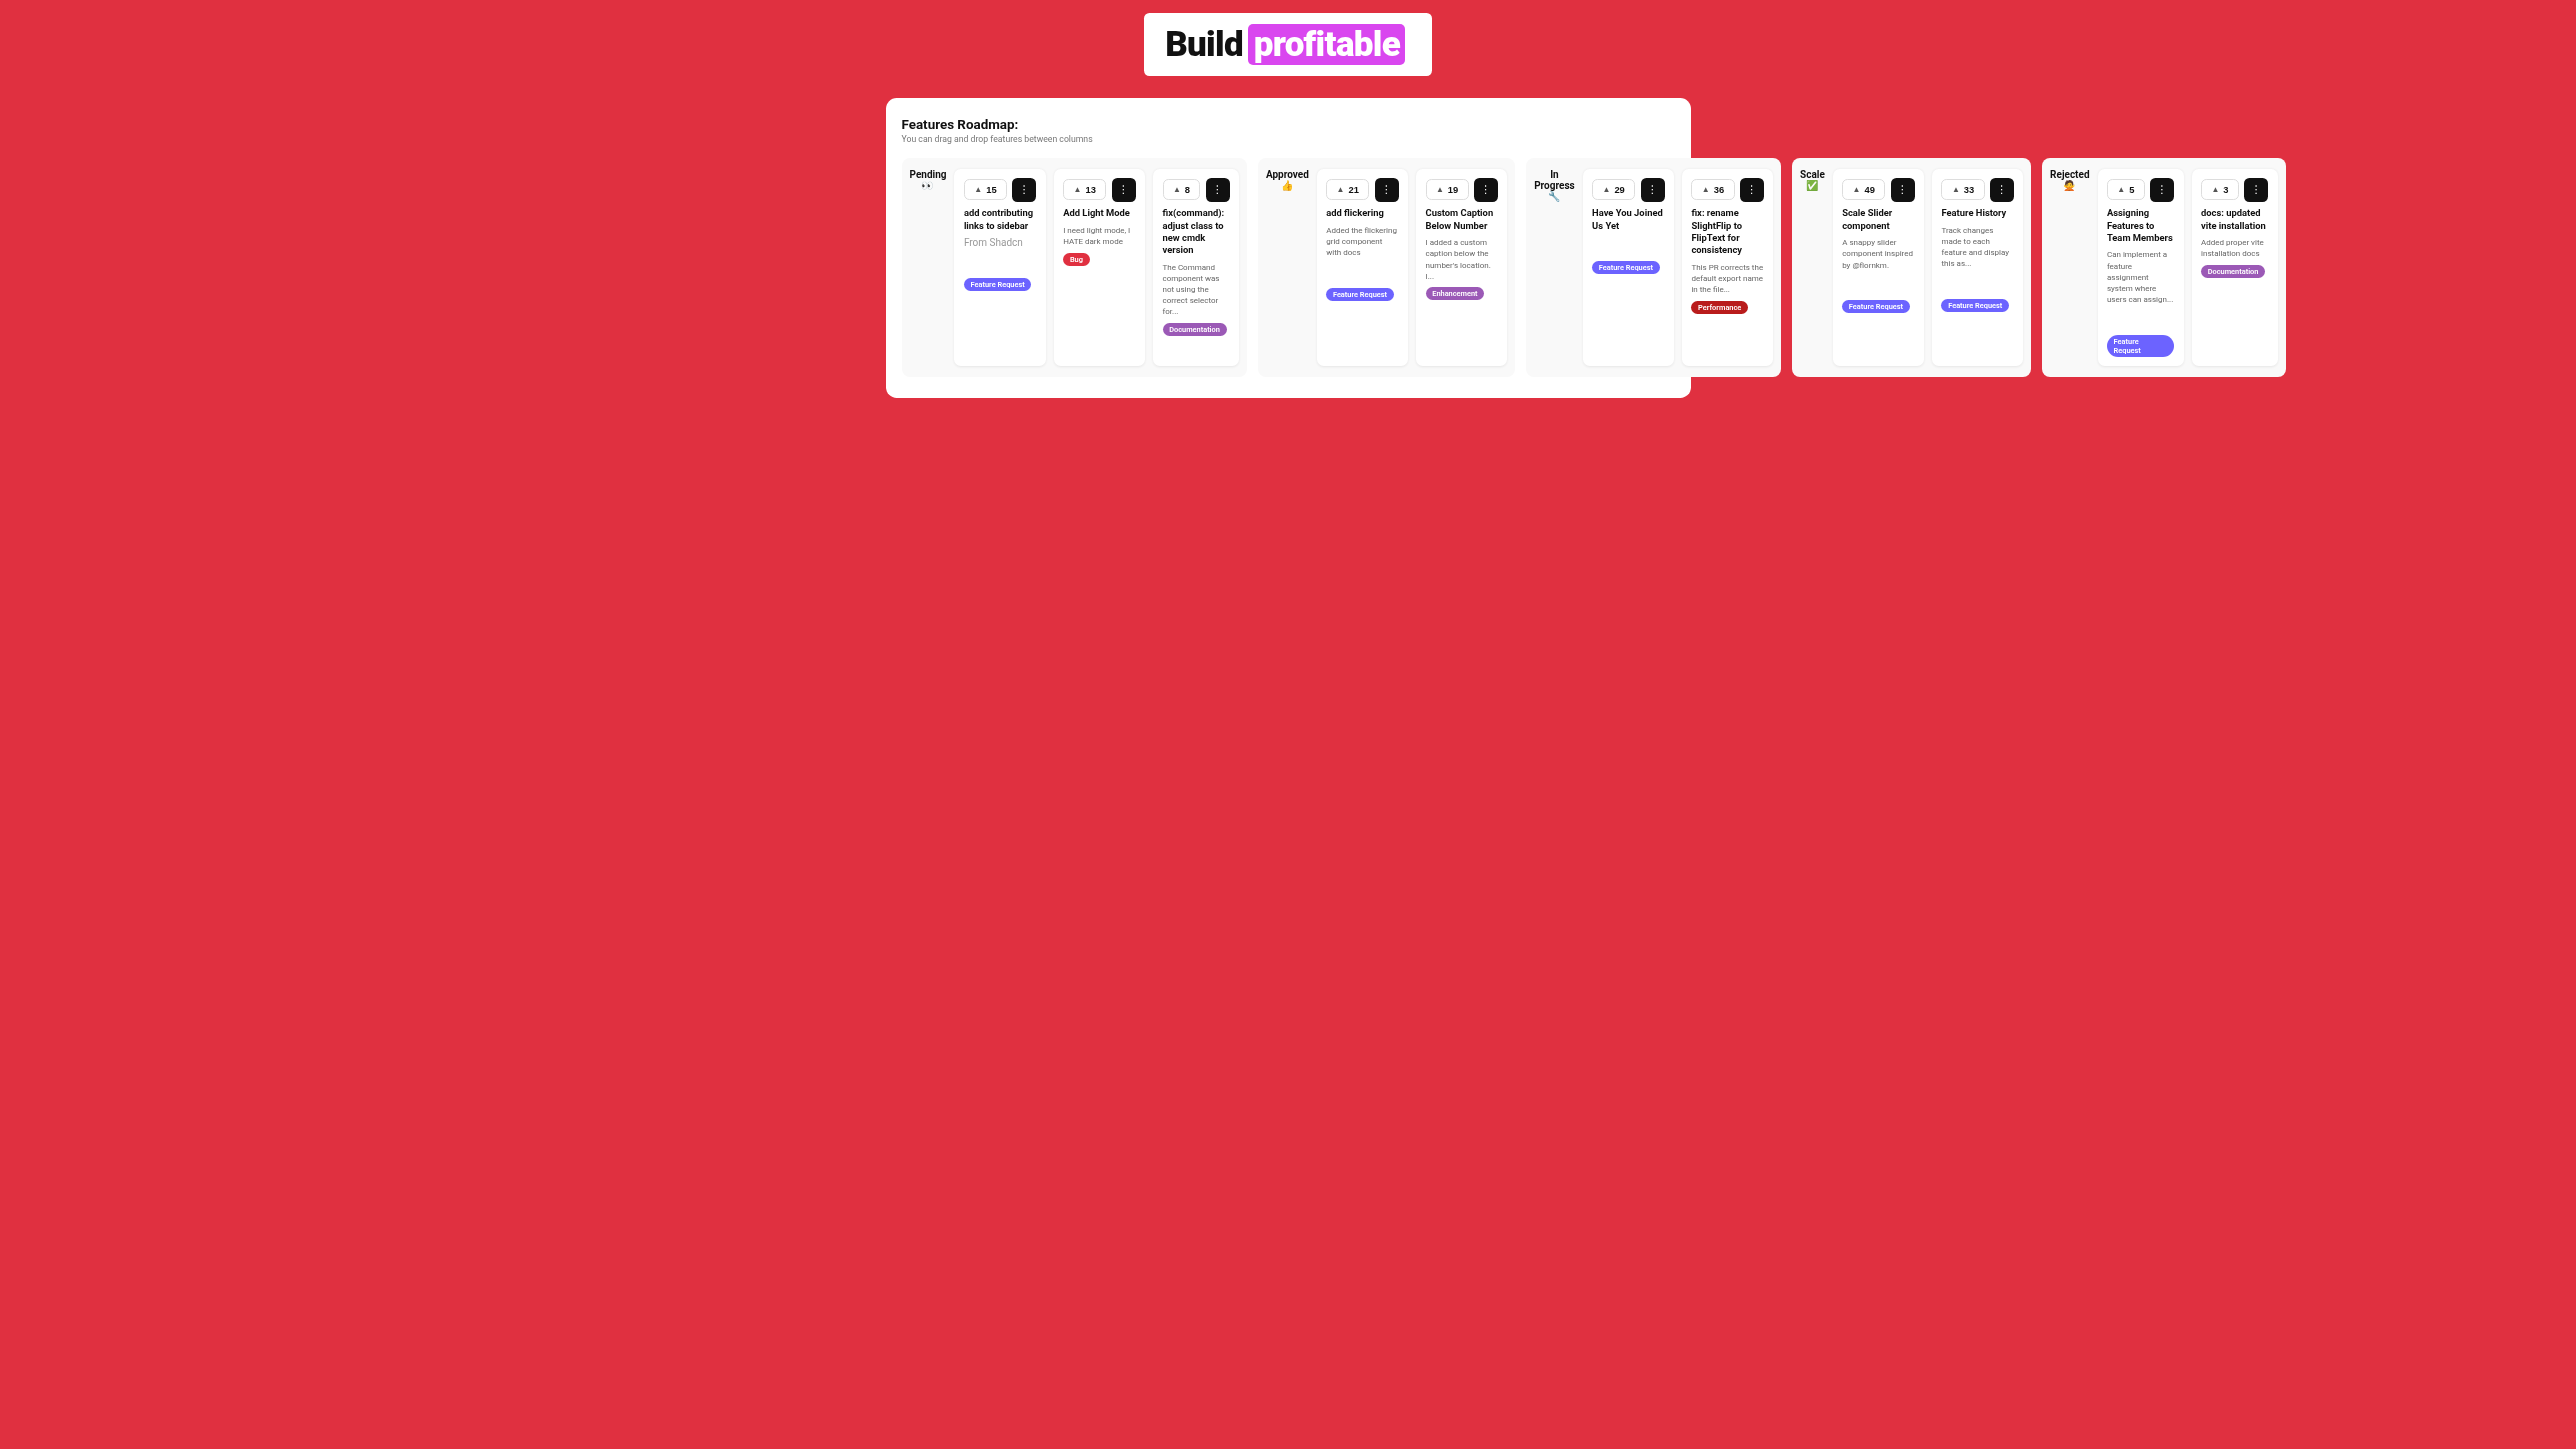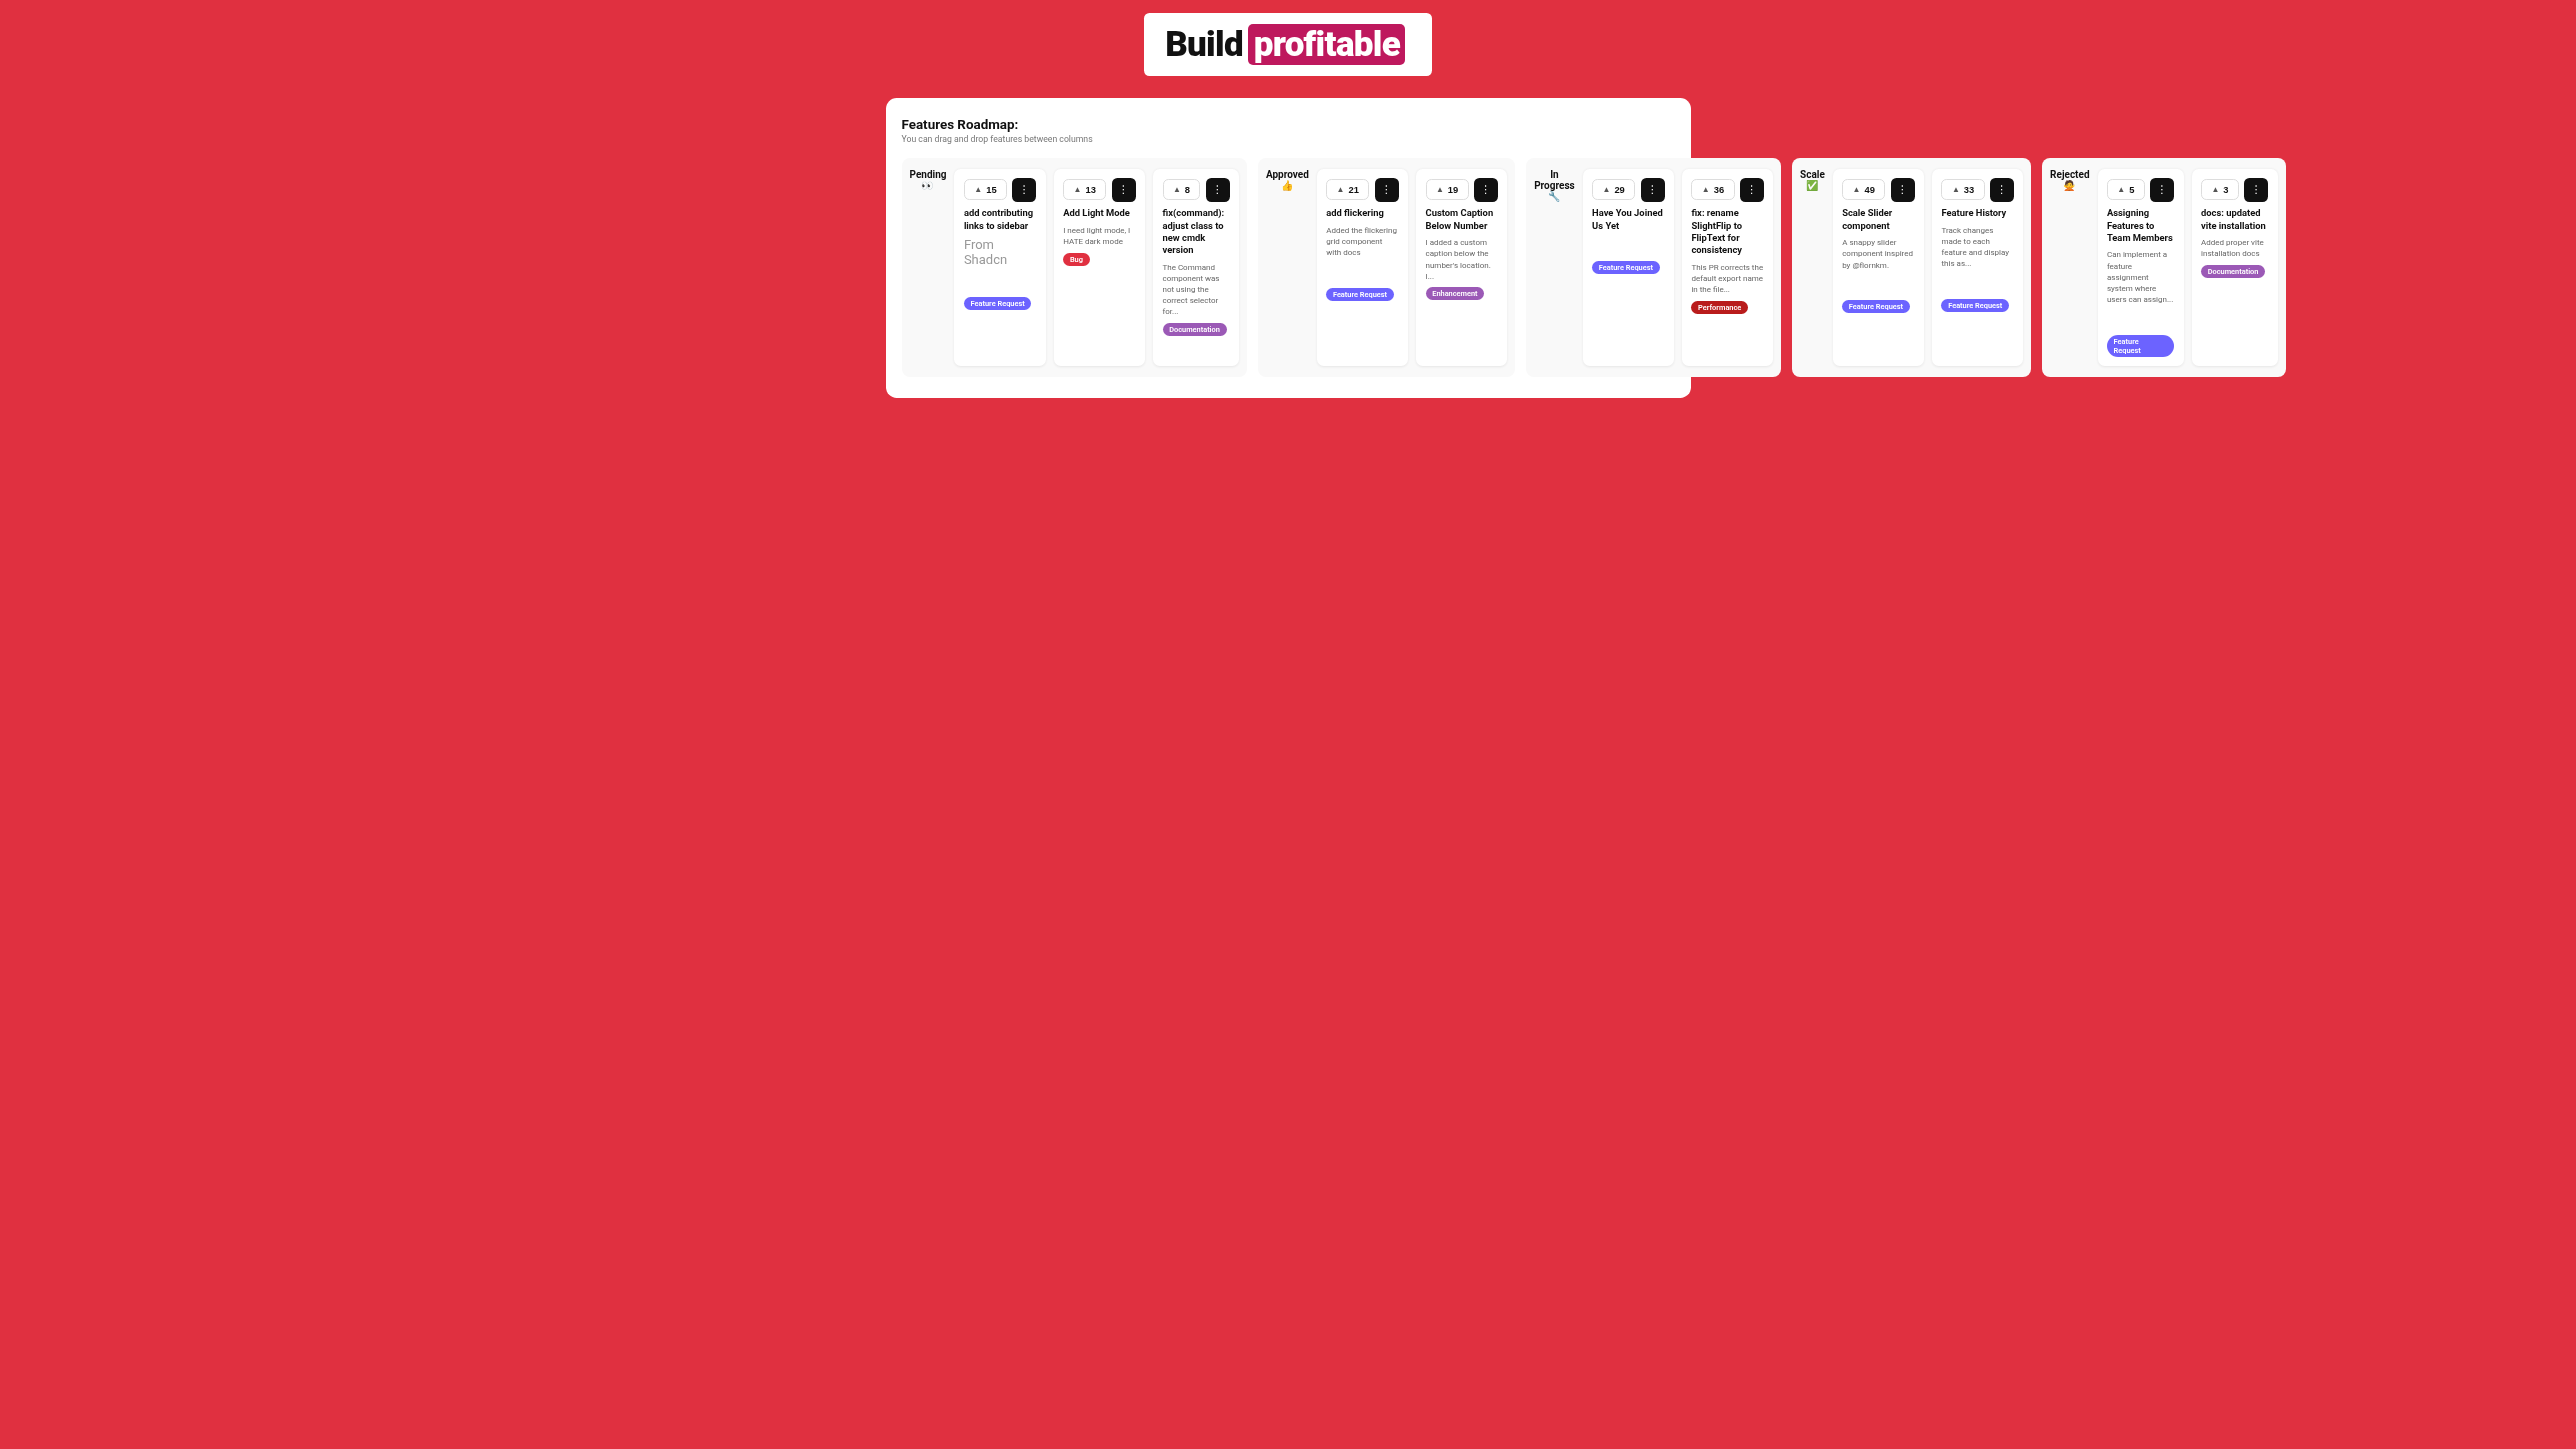--- a/index.html
+++ b/index.html
@@ -22,21 +22,21 @@
       align-items: center;
       gap: 0;
       font-size: 35px;
       font-weight: 900;
       letter-spacing: -0.7px;
       white-space: nowrap;
     }
 
     .hero-word-normal { color: #111; }
     .hero-word-highlight {
-      background: #be185d;
+      background: #d946ef;
       color: white;
       padding: 0 5.4px;
       border-radius: 5px;
       margin: 0 5.4px;
     }
 
     .board-container {
       background: white;
       border-radius: 10.7px;
       padding: 19px 16px 21.5px;
@@ -145,21 +145,21 @@
       line-height: 1.3;
     }
 
     .card-desc {
       font-size: 8px;
       color: #666;
       line-height: 1.4;
     }
 
     .card-source {
-      font-size: 13px;
+      font-size: 10px;
       color: #999;
     }
 
     .badge {
       display: inline-block;
       padding: 2px 6.7px;
       border-radius: 13.4px;
       font-size: 7.4px;
       font-weight: 600;
       width: fit-content;

